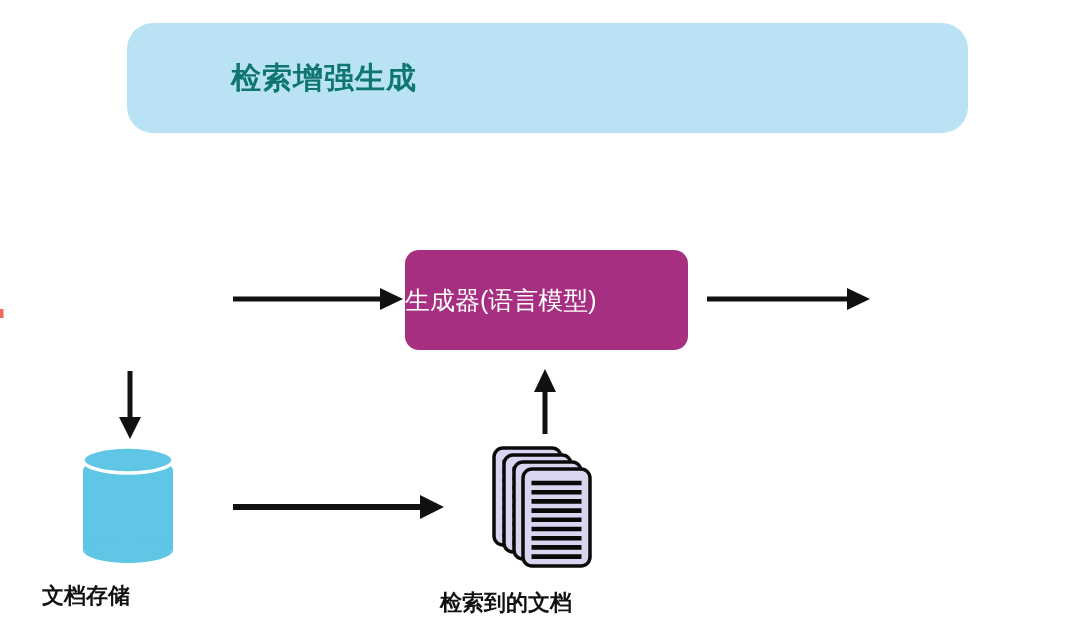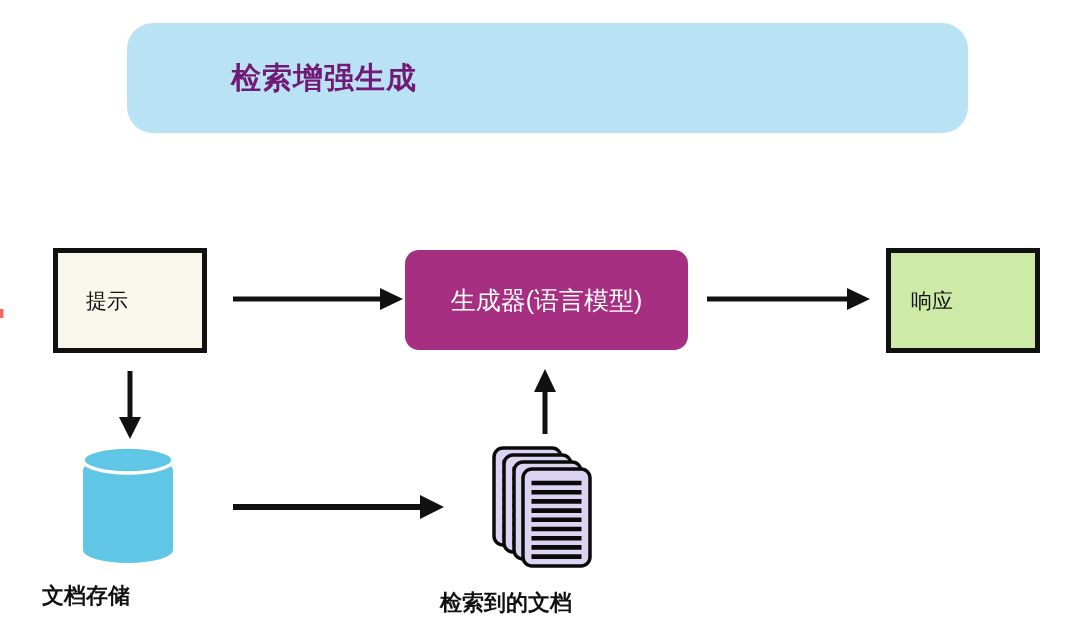--- a/index.html
+++ b/index.html
@@ -3,30 +3,30 @@
 <meta charset="utf-8">
 <style>
   html,body{margin:0;padding:0;background:#ffffff;}
   body{width:1080px;height:634px;position:relative;overflow:hidden;
        font-family:"Liberation Sans","DejaVu Sans",sans-serif;}
   .canvas{position:absolute;inset:0;}
   .overlay{position:absolute;left:0;top:0;width:1080px;height:634px;}
 
   .banner{position:absolute;left:127px;top:23px;width:841px;height:110px;
           background:#b9e3f5;border-radius:26px;display:flex;align-items:center;}
-  .banner-text{padding-left:104px;font-size:30px;font-weight:600;color:#701a75;
+  .banner-text{padding-left:104px;font-size:30px;font-weight:600;color:#0f766e;
                letter-spacing:1px;}
 
   .node{position:absolute;display:flex;align-items:center;box-sizing:border-box;}
   .node span{display:block;}
 
   .prompt{left:53px;top:248px;width:154px;height:105px;background:#f8f7eb;
           border:5px solid #111;padding-left:28px;font-size:21px;font-weight:500;color:#111;}
   .generator{left:405px;top:250px;width:283px;height:100px;background:#a62f82;
-             border-radius:14px;justify-content:center;font-size:25px;font-weight:500;color:#fff;}
+             border-radius:14px;font-size:25px;font-weight:500;color:#fff;}
   .response{left:886px;top:248px;width:154px;height:105px;background:#cdeaa6;
             border:5px solid #111;padding-left:20px;font-size:21px;font-weight:500;color:#111;}
 
   .icon-label{position:absolute;font-size:22px;font-weight:700;color:#111;}
   .store-label{left:42px;top:581px;}
   .docs-label{left:440px;top:588px;}
 
   .arrow-line{stroke:#111;stroke-width:5;}
   .arrow-head{fill:#111;}
   .page{fill:#dad4f0;stroke:#0a0a0a;stroke-width:3.5;}
@@ -123,29 +123,23 @@
         <line class="stripe" x1="531.5" y1="547.4" x2="581.5" y2="547.4"></line>
         <line class="stripe" x1="531.5" y1="556.6" x2="581.5" y2="556.6"></line>
       </g>
     </g>
   </svg>
 
   <div class="banner">
     <span class="banner-text">检索增强生成</span>
   </div>
 
-  <div class="node prompt">
-    <span>提示</span>
-  </div>
 
   <div class="node generator">
     <span>生成器(语言模型)</span>
   </div>
 
-  <div class="node response">
-    <span>响应</span>
-  </div>
 
   <div class="icon-label store-label">文档存储</div>
 
   <div class="icon-label docs-label">检索到的文档</div>
 
 </div>
 
 </body></html>

